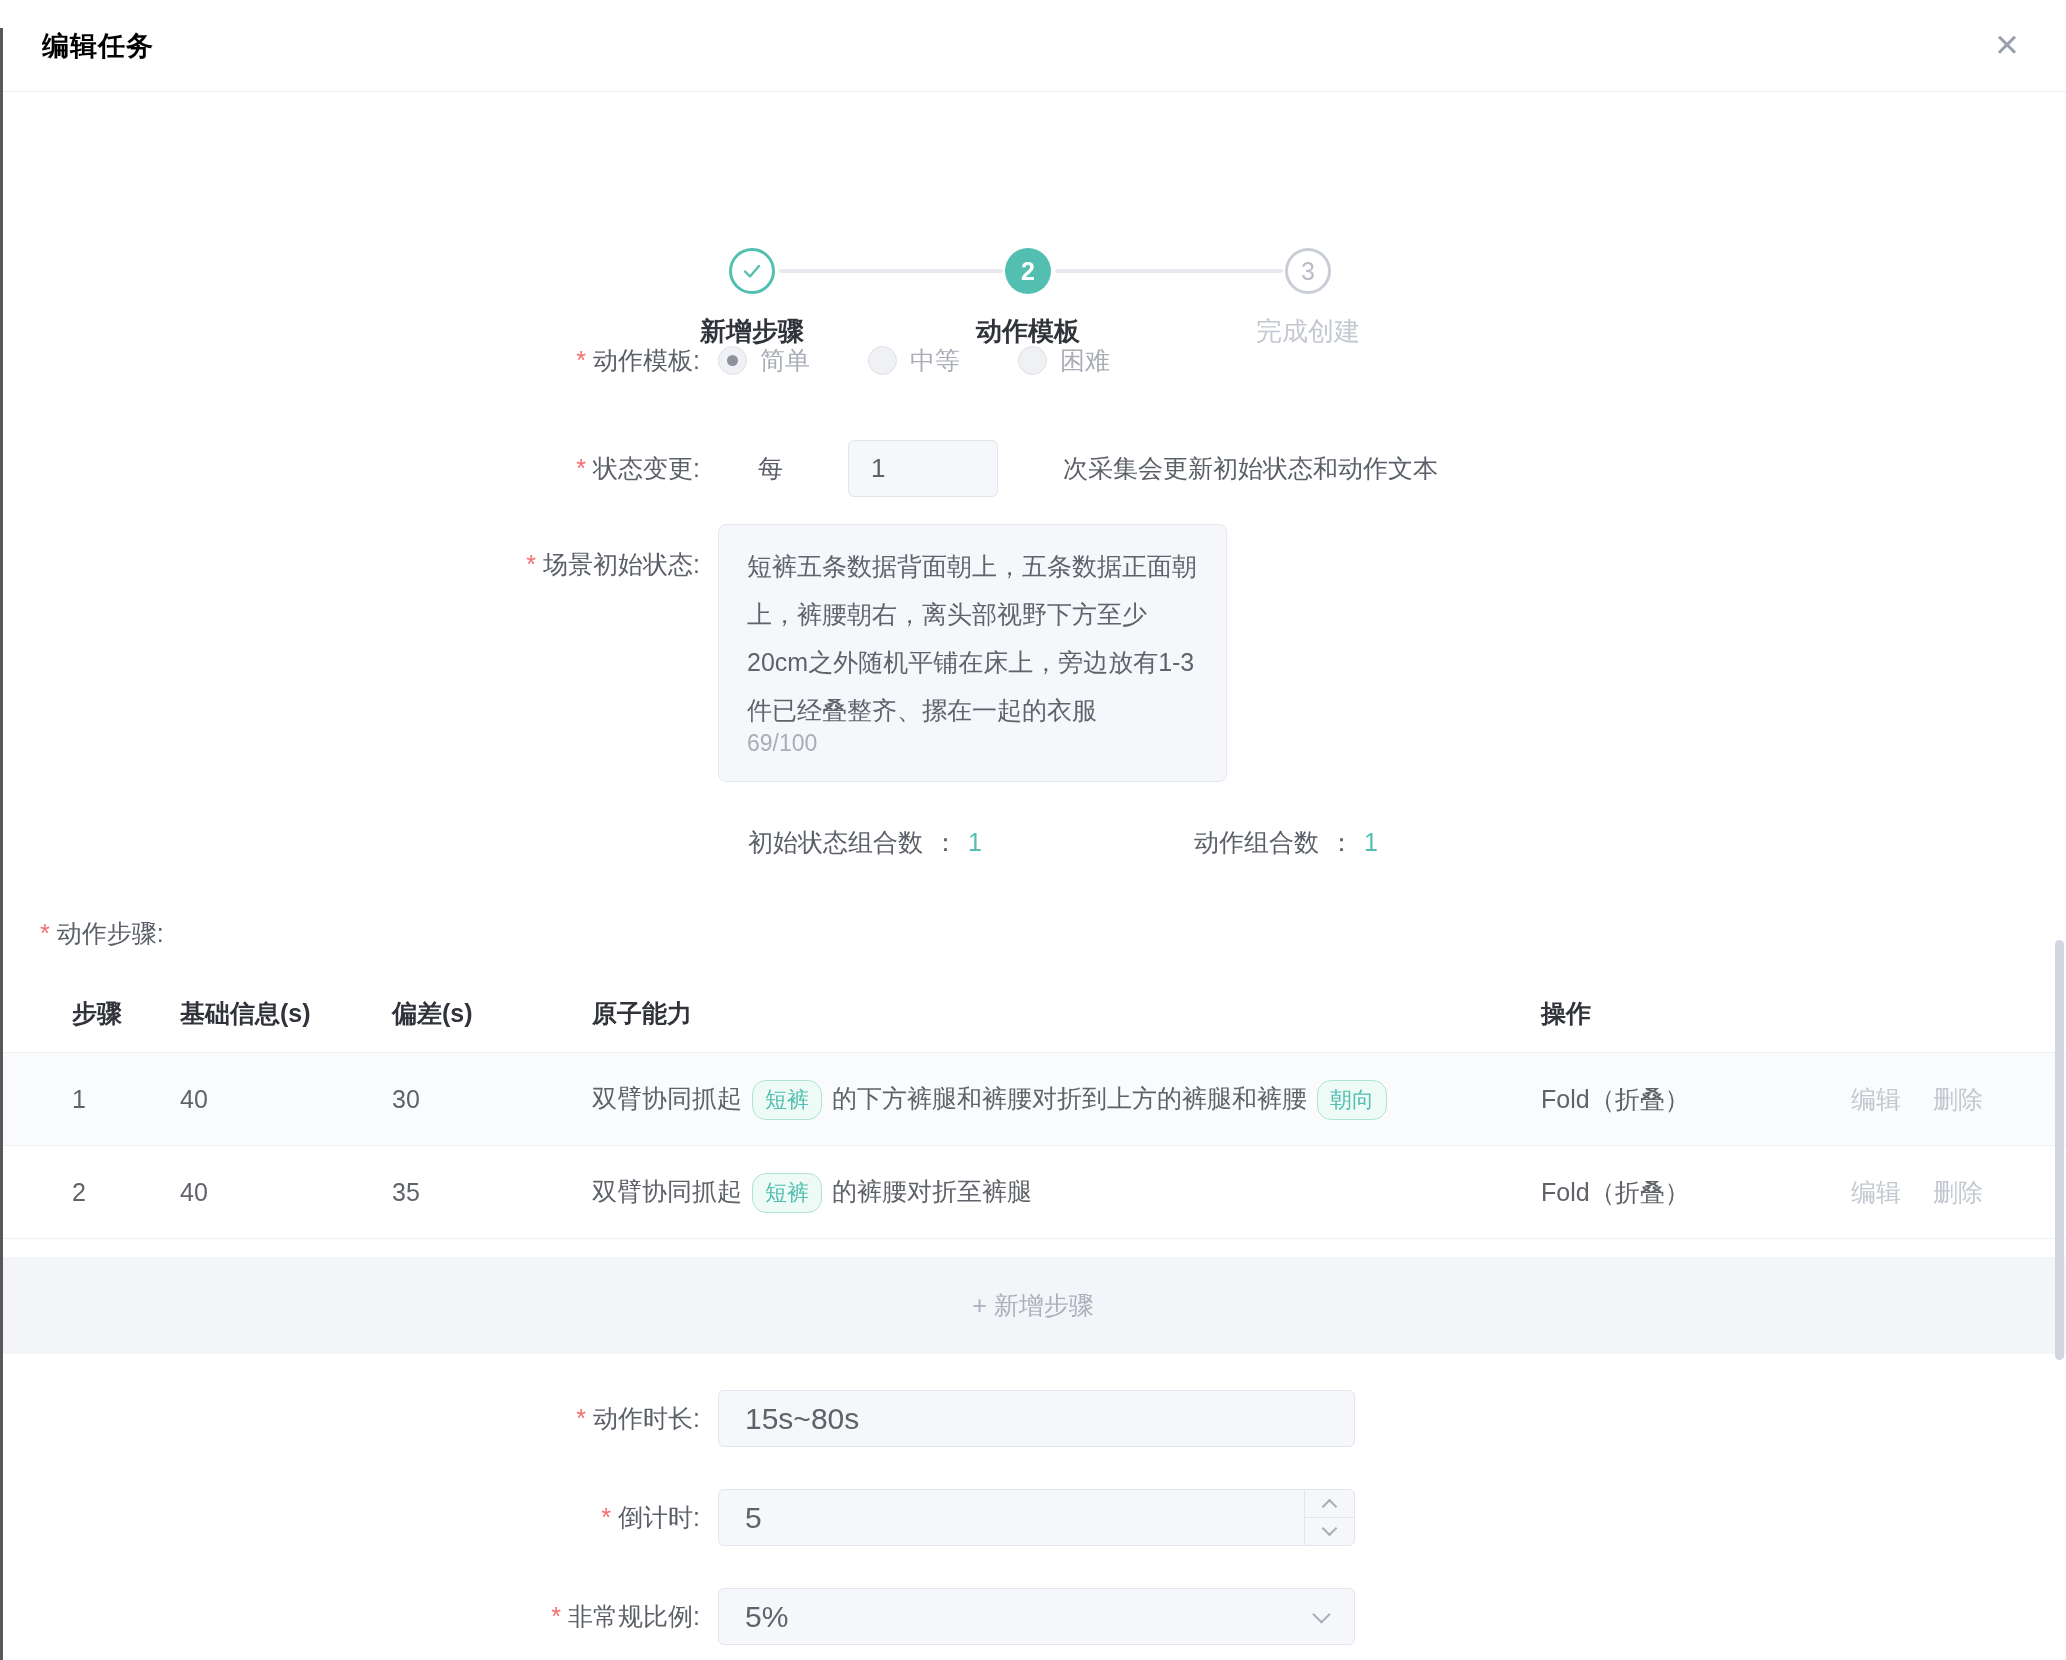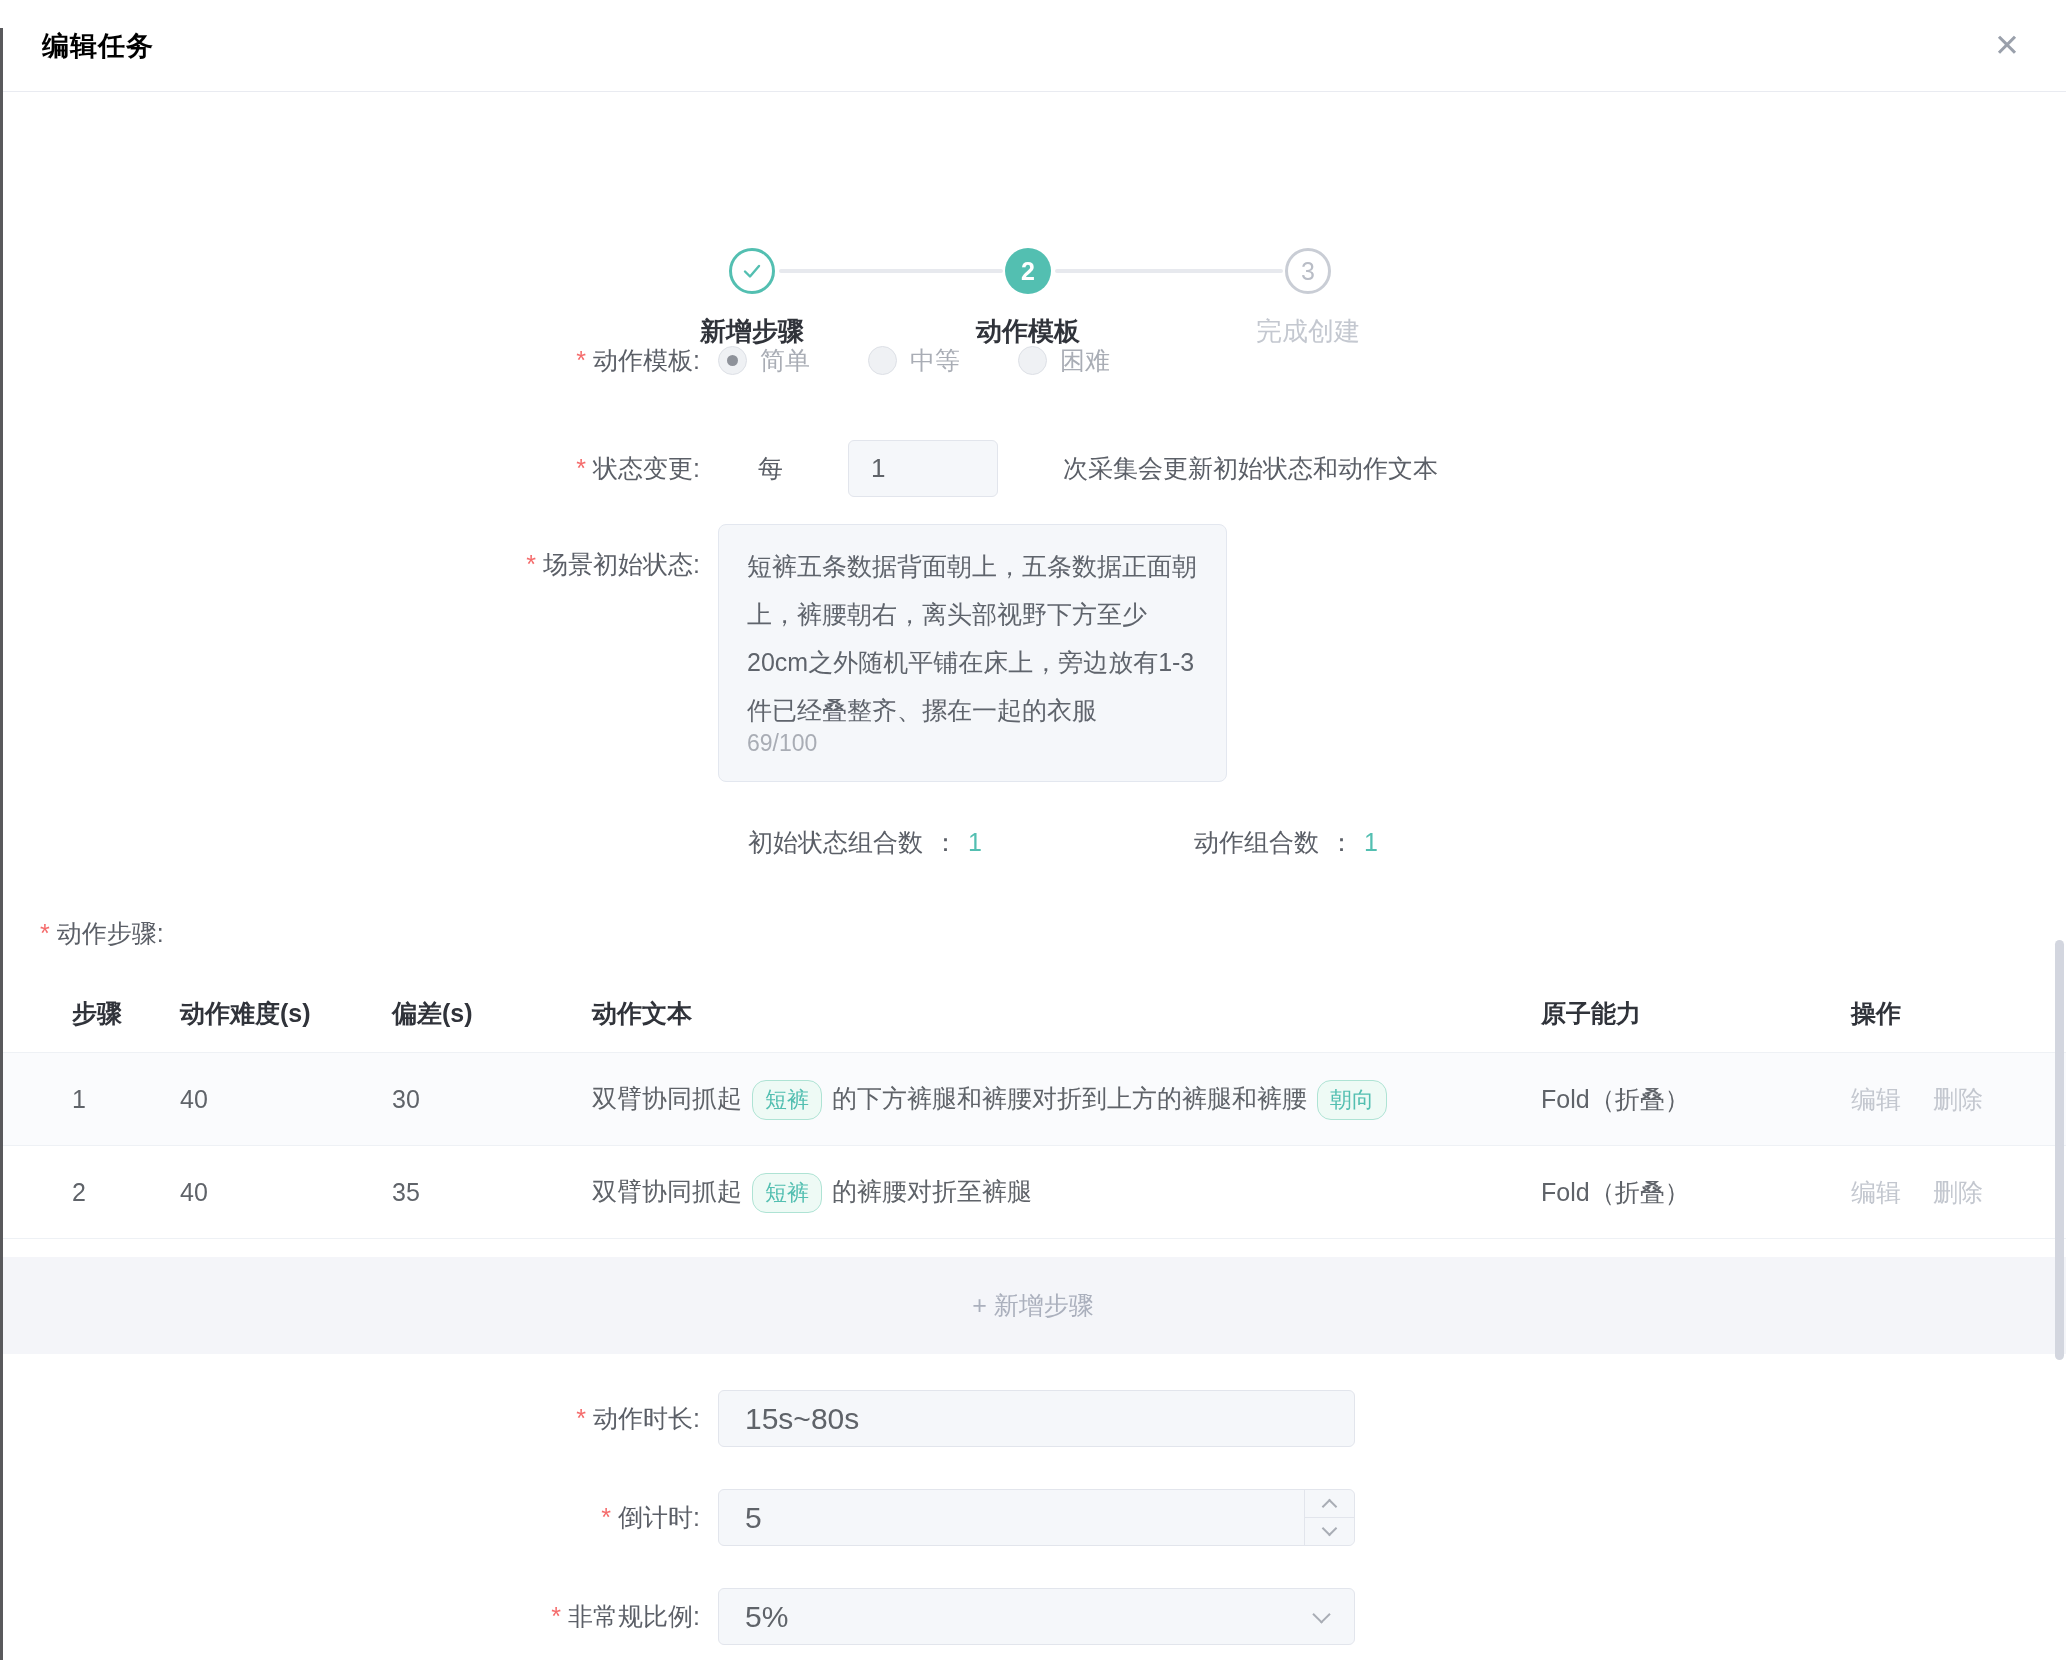--- a/index.html
+++ b/index.html
@@ -196,23 +196,22 @@
 </div>
 
 <div class="row-steps-label">
   <span class="req">*</span>
     <span>动作步骤:</span>
 </div>
 
 <div class="tbl">
   <div class="trow thead">
     <div>步骤</div>
-    <div>动作难度(s)</div>
+    <div>基础信息(s)</div>
     <div>偏差(s)</div>
-    <div>动作文本</div>
     <div>原子能力</div>
     <div>操作</div>
   </div>
 
   <div class="trow tr1">
     <div>1</div>
     <div>40</div>
     <div>30</div>
     <div class="cell-text">
       <span>双臂协同抓起</span><span class="tag">短裤</span><span>的下方裤腿和裤腰对折到上方的裤腿和裤腰</span><span class="tag">朝向</span>

